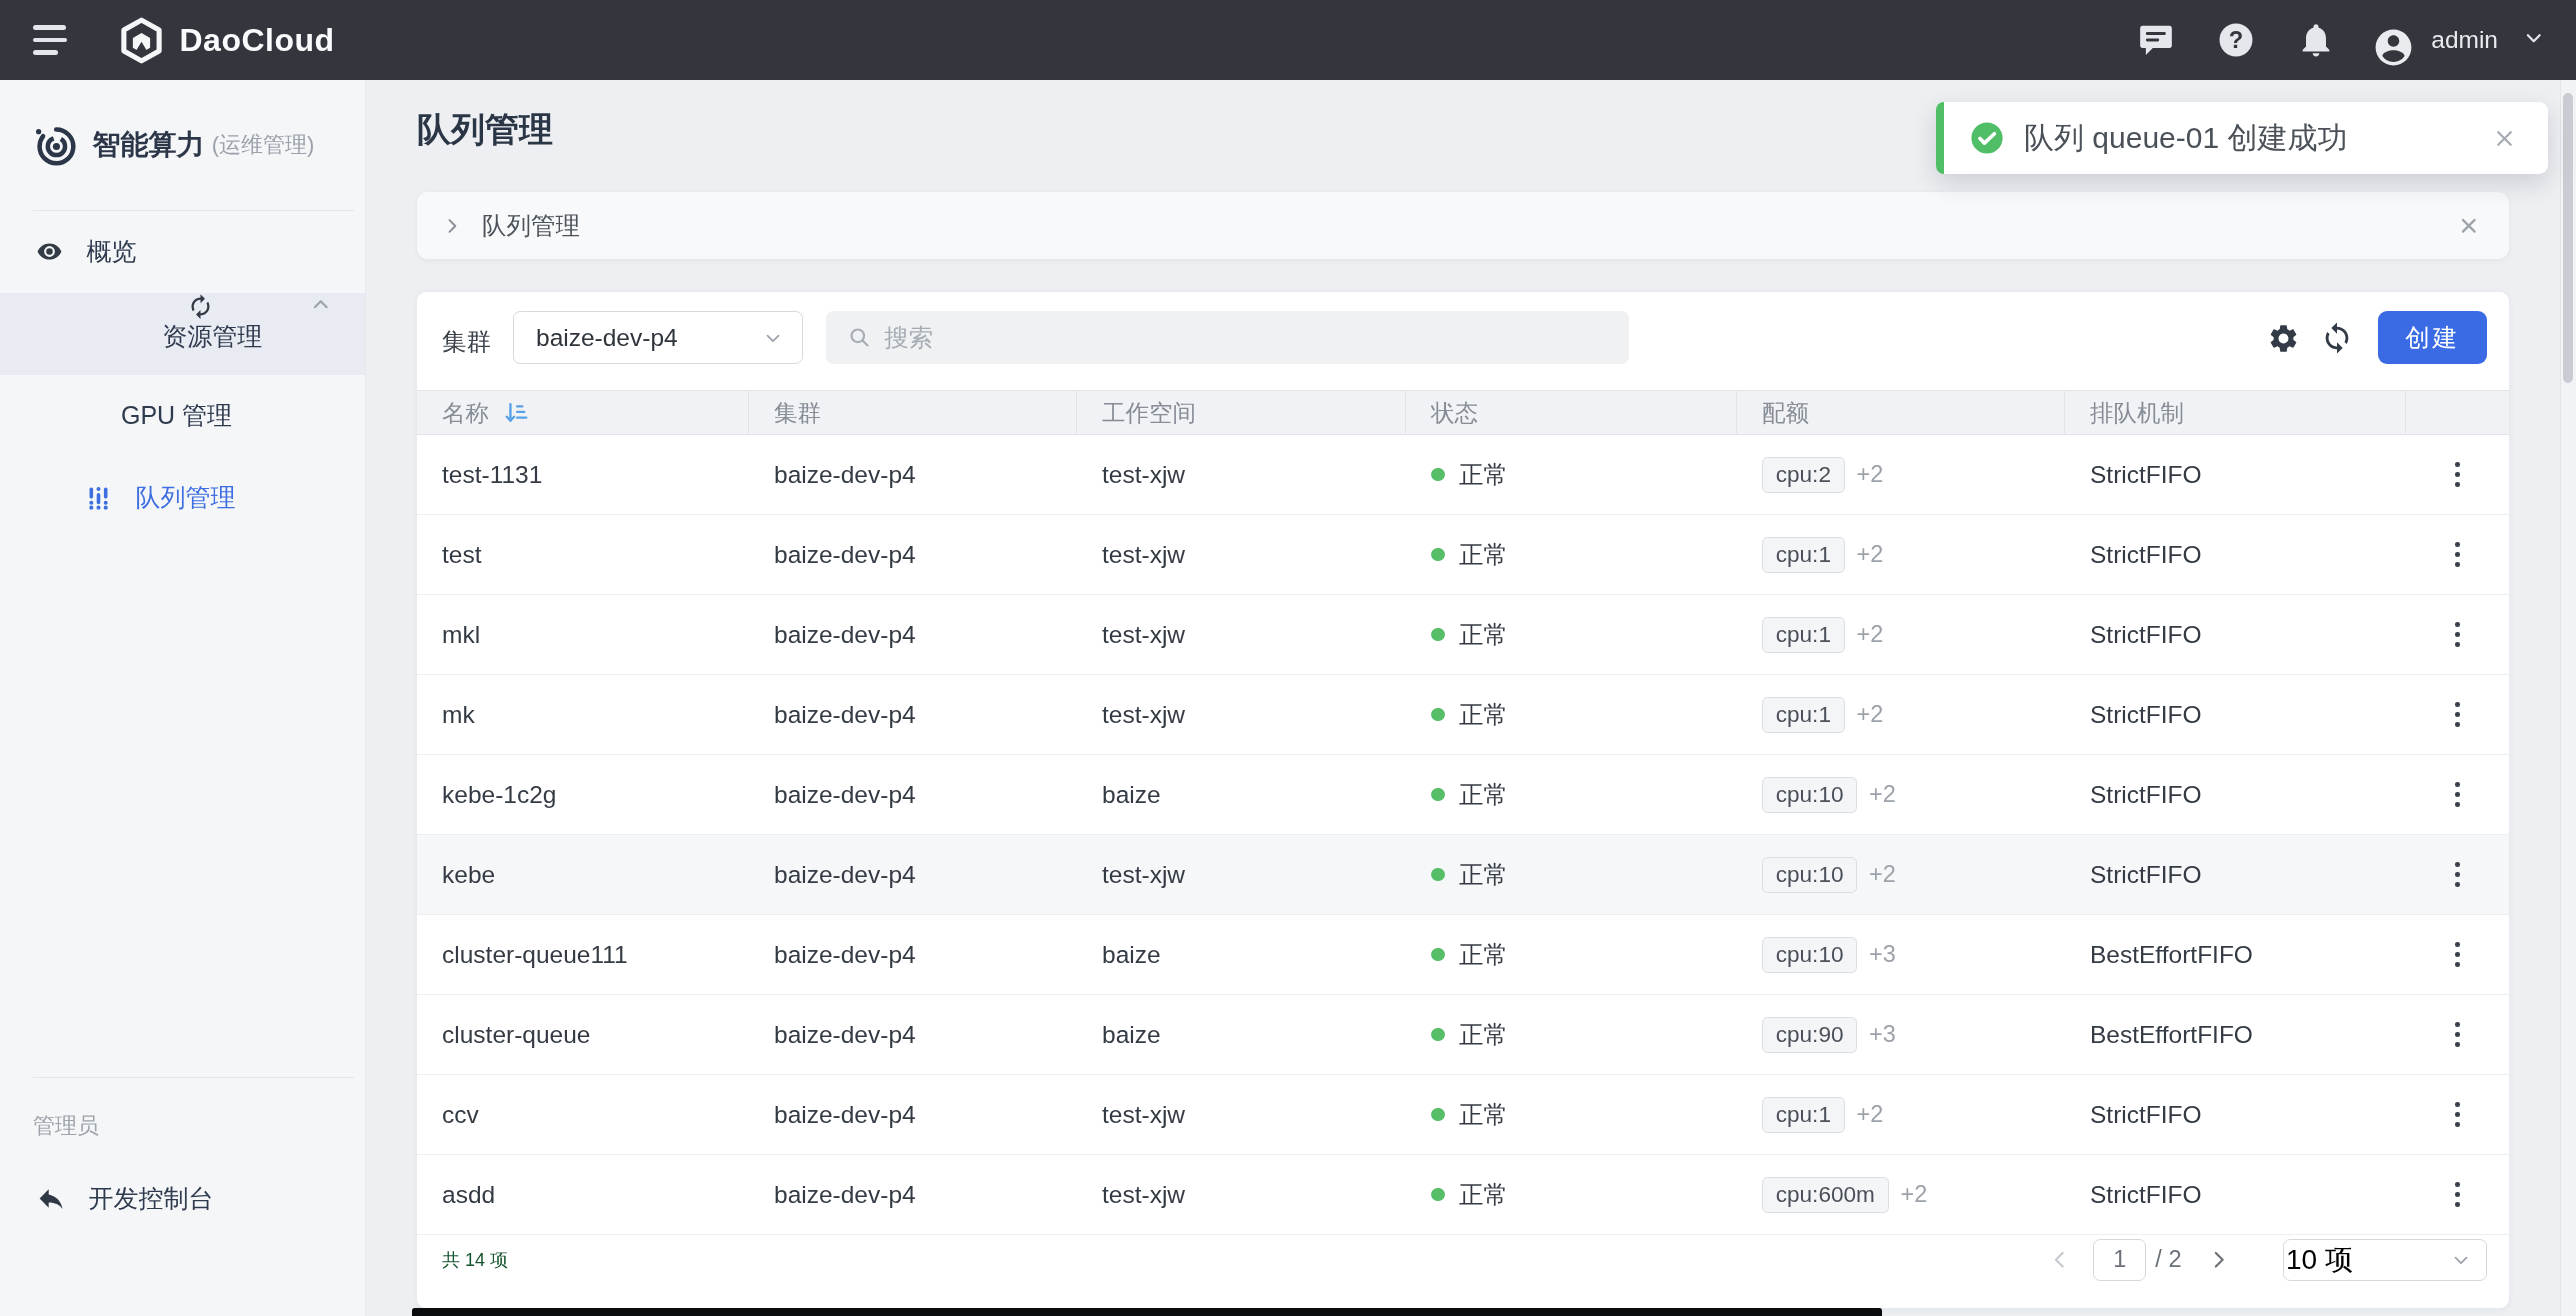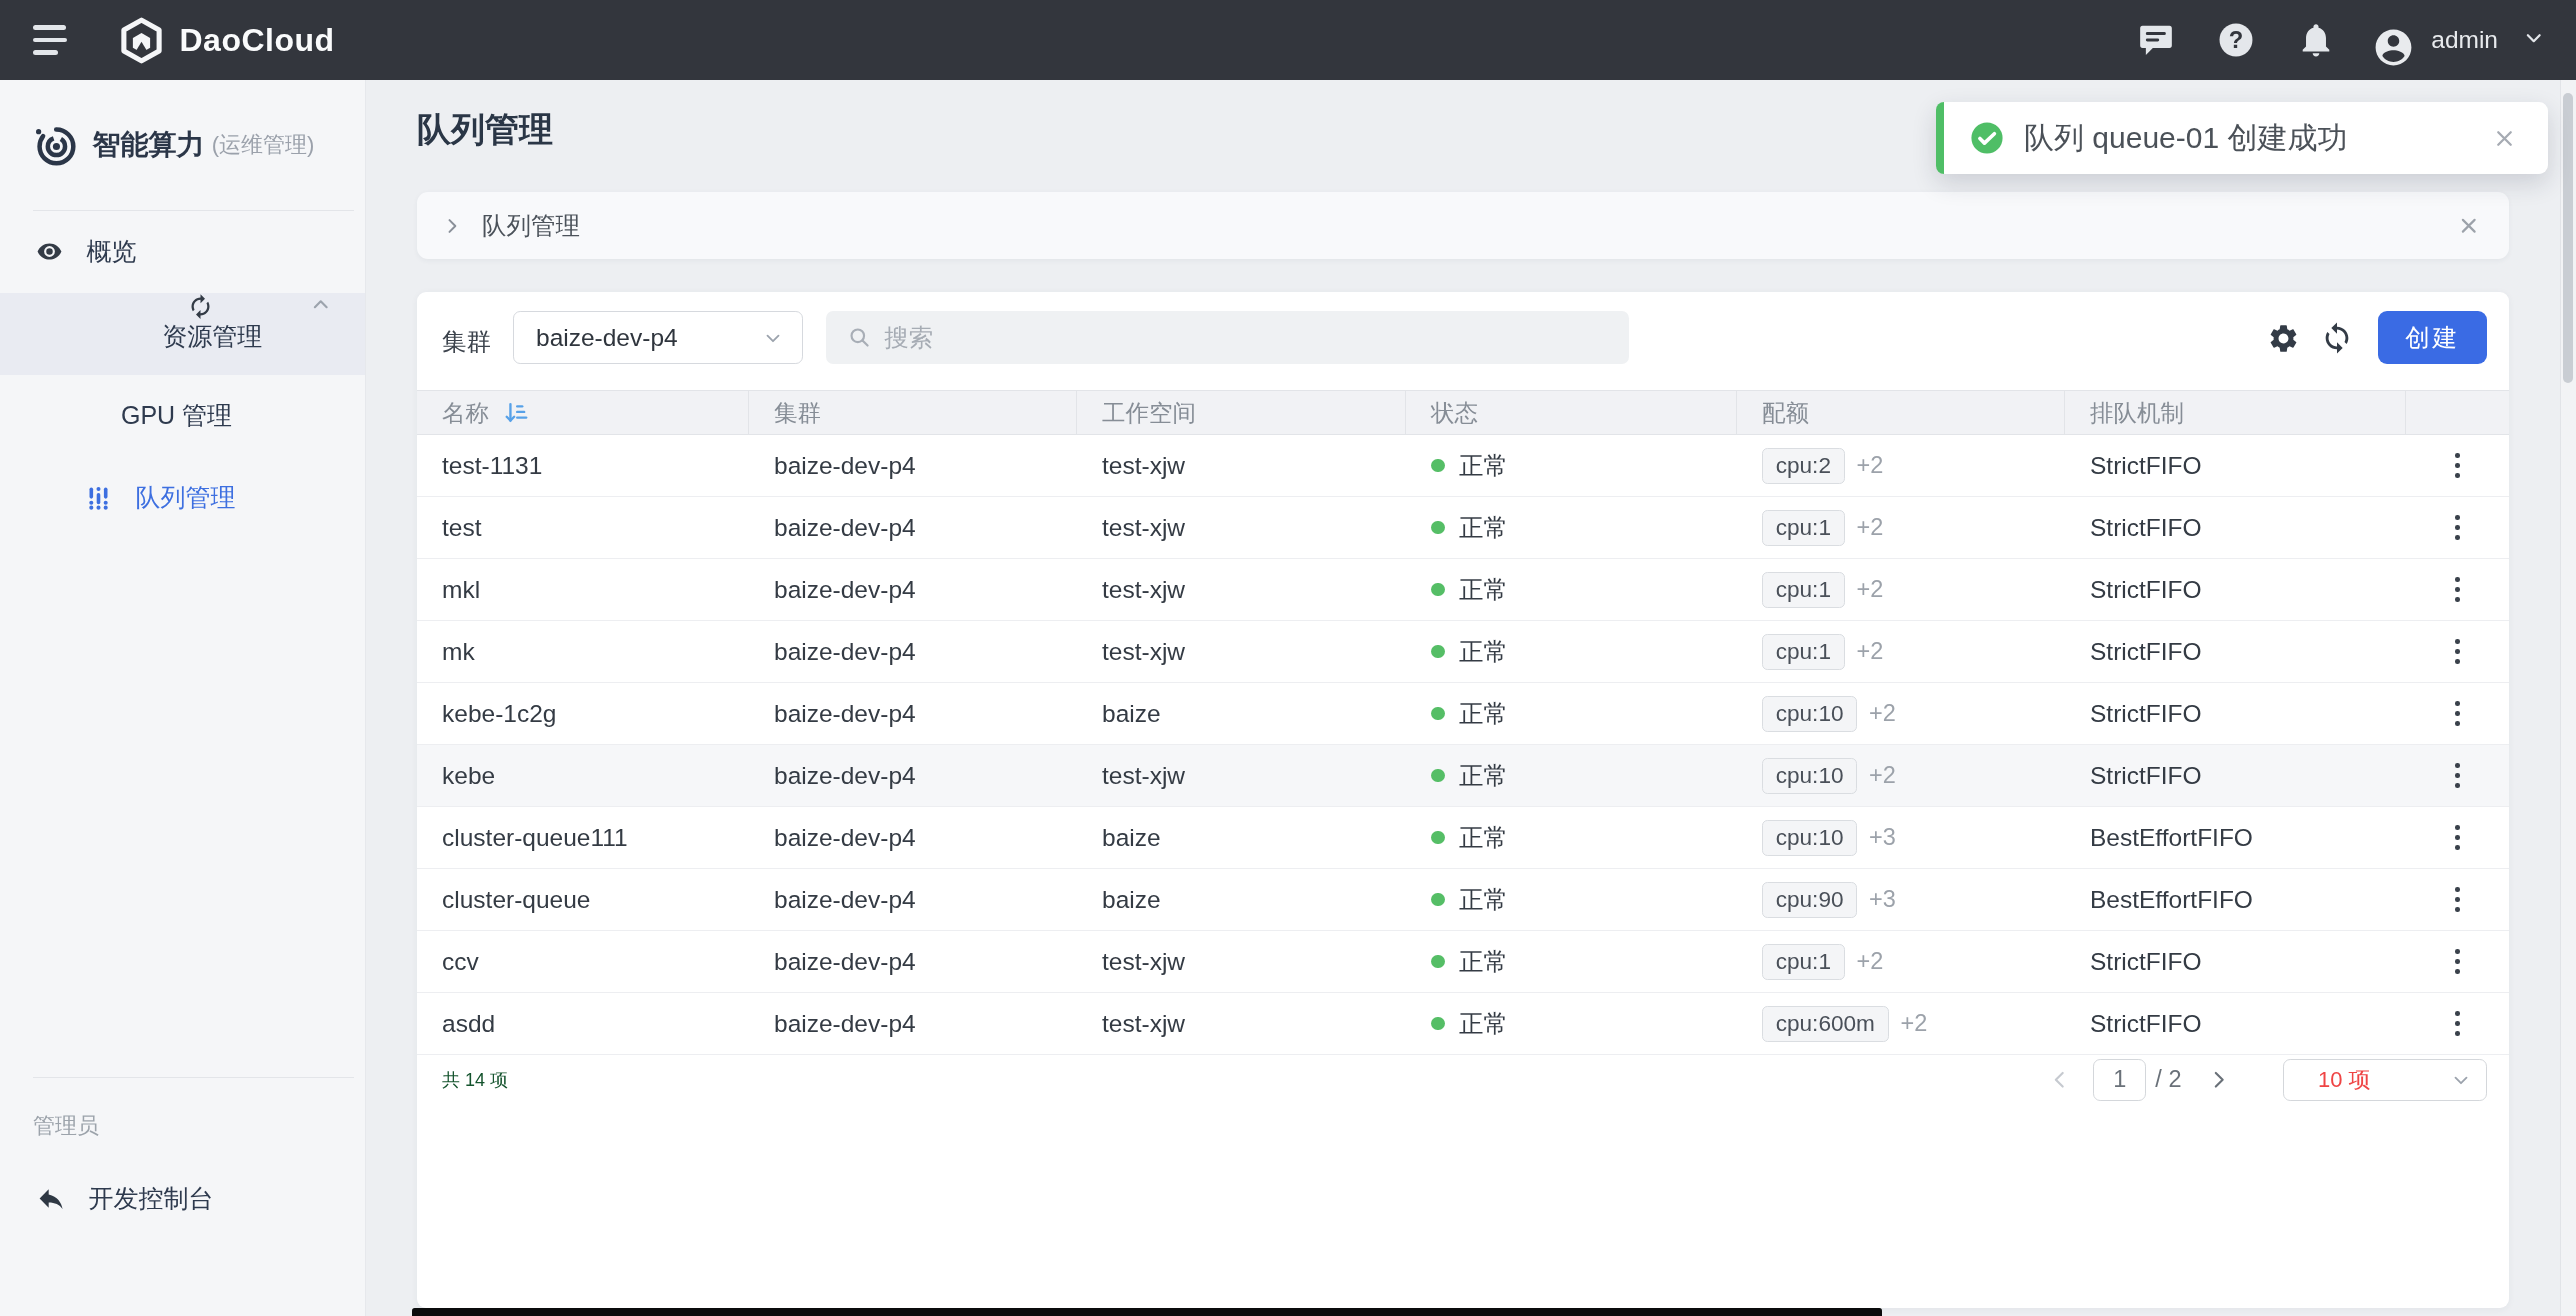--- a/index.html
+++ b/index.html
@@ -76,41 +76,41 @@
     background:#3A6BE4; border:none; border-radius:9px; color:#fff; font-size:24.5px;
     letter-spacing:2.7px; cursor:pointer; font-family:inherit; }
 
   
   .grid { display:grid; grid-template-columns:332px 328px 329px 331px 328px 1fr 103px; }
   .thead { height:45px; background:#F1F2F5; border-top:0.9px solid #E2E4E8; border-bottom:0.9px solid #E2E4E8; }
   .th { display:flex; align-items:center; padding-left:25px; font-size:23.5px; color:#868D96;
     border-right:0.9px solid #E2E4E8; }
   .th:last-child { border-right:none; }
   .th .sort { margin-left:12.7px; display:flex; cursor:pointer; }
-  .trow { height:62px; border-bottom:0.9px solid #EDEEF1; cursor:pointer; }
+  .trow { height:80px; border-bottom:0.9px solid #EDEEF1; cursor:pointer; }
   .trow.hl { background:#F6F7F9; }
   .td { display:flex; align-items:center; padding-left:25px; font-size:24.5px; color:#343B44; overflow:hidden; }
   .dot { width:13.6px; height:13.6px; border-radius:50%; background:#55BE66; margin-right:14.5px; flex:none; }
   .badge { height:36px; display:inline-flex; align-items:center; padding:0 12.7px; background:#F4F5F7;
     border:0.9px solid #DADDE1; border-radius:5.4px; font-size:22.6px; color:#4A5059; }
   .extra { color:#9CA2AA; font-size:23.5px; margin-left:11.8px; }
   .kebab { width:40px; height:40px; display:flex; flex-direction:column; align-items:center; justify-content:center; cursor:pointer; margin:0 auto; }
   .kebab i { width:4.5px; height:4.5px; border-radius:50%; background:#3A414B; margin:2.7px 0; }
 
   
   .tfoot { height:49px; display:flex; align-items:center; padding:0 22px 0 25px; }
   .total { font-size:18px; color:#14532d; }
   .pager { margin-left:auto; display:flex; align-items:center; }
   .pg-prev, .pg-next { width:27px; display:flex; justify-content:center; cursor:pointer; }
   .pg-input { width:53px; height:42px; border:0.9px solid #D4D7DB; border-radius:7.2px; text-align:center;
     font-size:23.5px; color:#6A7179; margin-left:20px; outline:none; font-family:inherit; background:#fff; }
   .pg-total { font-size:23.5px; color:#6A7179; margin:0 23.5px 0 9px; }
   .pg-size { width:204px; height:42px; border:0.9px solid #D4D7DB; border-radius:7.2px; margin-left:51px;
     display:flex; align-items:center; cursor:pointer; background:#fff; }
-  .pg-size .val { font-size:22px; color:#ef4444; margin-left:34px; }
+  .pg-size .val { font-size:28px; color:#000000; margin-left:2px; }
   .pg-size .chev { margin-left:auto; margin-right:14.5px; display:flex; }
 
   
   .toast { position:absolute; left:1936px; top:102px; width:612px; height:72px; background:#fff;
     border-radius:9px; box-shadow:0 9px 25px rgba(30,40,60,.16); display:flex; align-items:center; z-index:40; }
   .toast::before { content:""; position:absolute; left:0; top:0; bottom:0; width:8.2px; background:#4FBE66;
     border-radius:9px 0 0 9px; }
   .toast svg.check { margin-left:34px; flex:none; }
   .toast .msg { font-size:30px; color:#4B5158; margin-left:20px; }
   .toast .t-close { margin-left:auto; margin-right:31px; cursor:pointer; display:flex; }

